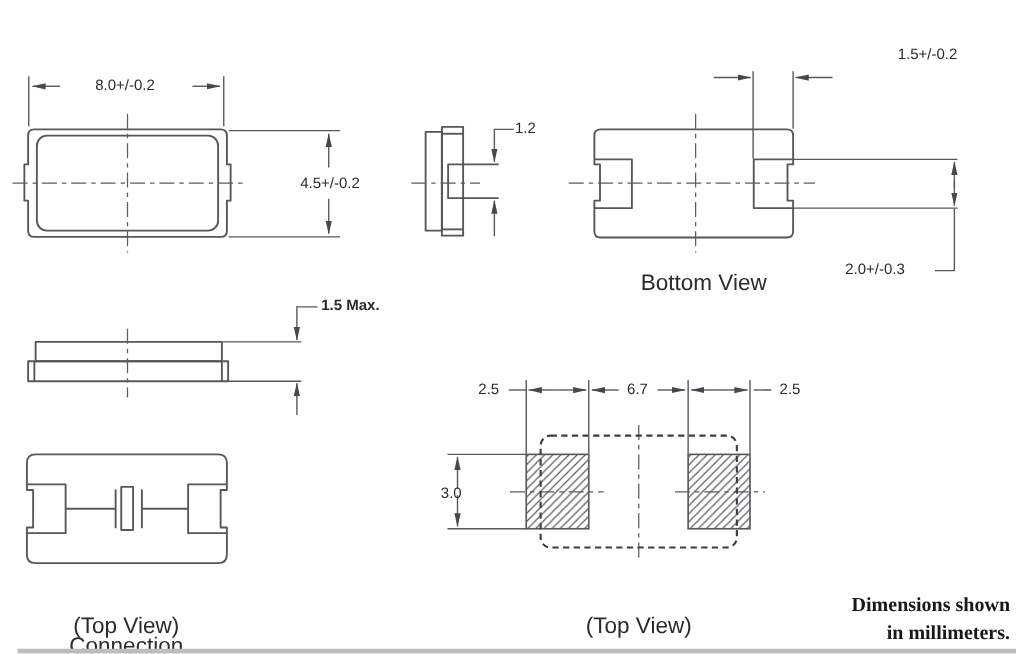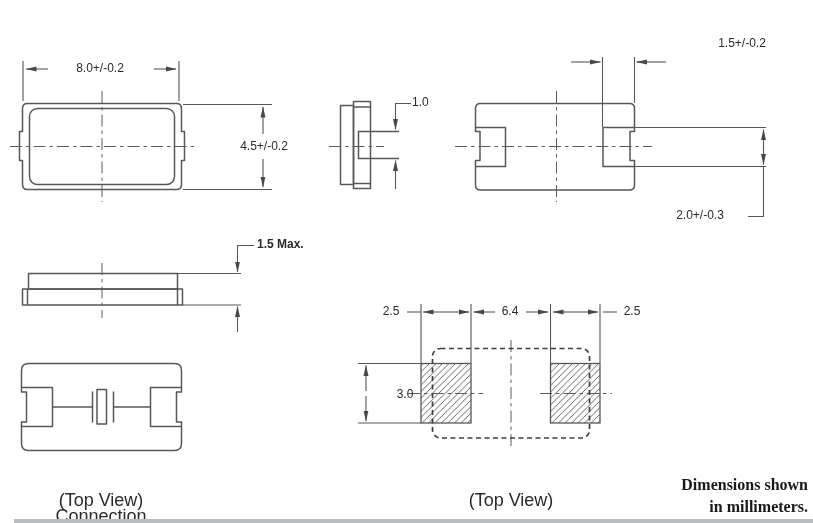--- a/index.html
+++ b/index.html
@@ -126,29 +126,30 @@
       <line class="d" x1="575" y1="312" x2="598" y2="312" marker-end="url(#ah)"></line>
       <line class="d" x1="358" y1="363.5" x2="421" y2="363.5"></line>
       <line class="d" x1="358" y1="423" x2="421" y2="423"></line>
       <line class="d" x1="366" y1="391" x2="366" y2="365.5" marker-end="url(#ah)"></line>
       <line class="d" x1="366" y1="396" x2="366" y2="421" marker-end="url(#ah)"></line>
     </g>
   </svg>
 
   <div class="dim cx" style="left:100px;top:61px;">8.0+/-0.2</div>
   <div class="dim cx" style="left:264px;top:139px;text-align:center;">4.5+/-0.2</div>
-  <div class="dim" style="left:412px;top:95px;">1.0</div>
+  <div class="dim" style="left:412px;top:95px;">1.2</div>
   <div class="dim cx" style="left:718px;top:36px;margin-left:24px;">1.5+/-0.2</div>
   <div class="dim cx" style="left:700px;top:208px;">2.0+/-0.3</div>
   <div class="dim" style="left:257px;top:237px;font-weight:bold;">1.5 Max.</div>
   <div class="dim cx" style="left:391px;top:304px;">2.5</div>
-  <div class="dim cx" style="left:510px;top:304px;">6.4</div>
+  <div class="dim cx" style="left:510px;top:304px;">6.7</div>
   <div class="dim cx" style="left:632px;top:304px;">2.5</div>
-  <div class="dim cx" style="left:361px;top:387px;margin-left:44px;">3.0</div>
+  <div class="dim cx" style="left:361px;top:387px;">3.0</div>
 
+  <div class="lab cx" style="left:563px;top:216px;">Bottom View</div>
   <div class="lab cx" style="left:101px;top:466px;margin-top:40px;">Connection</div>
   <div class="lab cx" style="left:101px;top:490px;">(Top View)</div>
   <div class="lab cx" style="left:511px;top:490px;">(Top View)</div>
 
   <div class="note" style="right:5px;top:498px;">in millimeters.</div>
   <div class="note" style="right:5px;top:476px;">Dimensions shown</div>
 
   <div class="strip"></div>
 </div>
 

